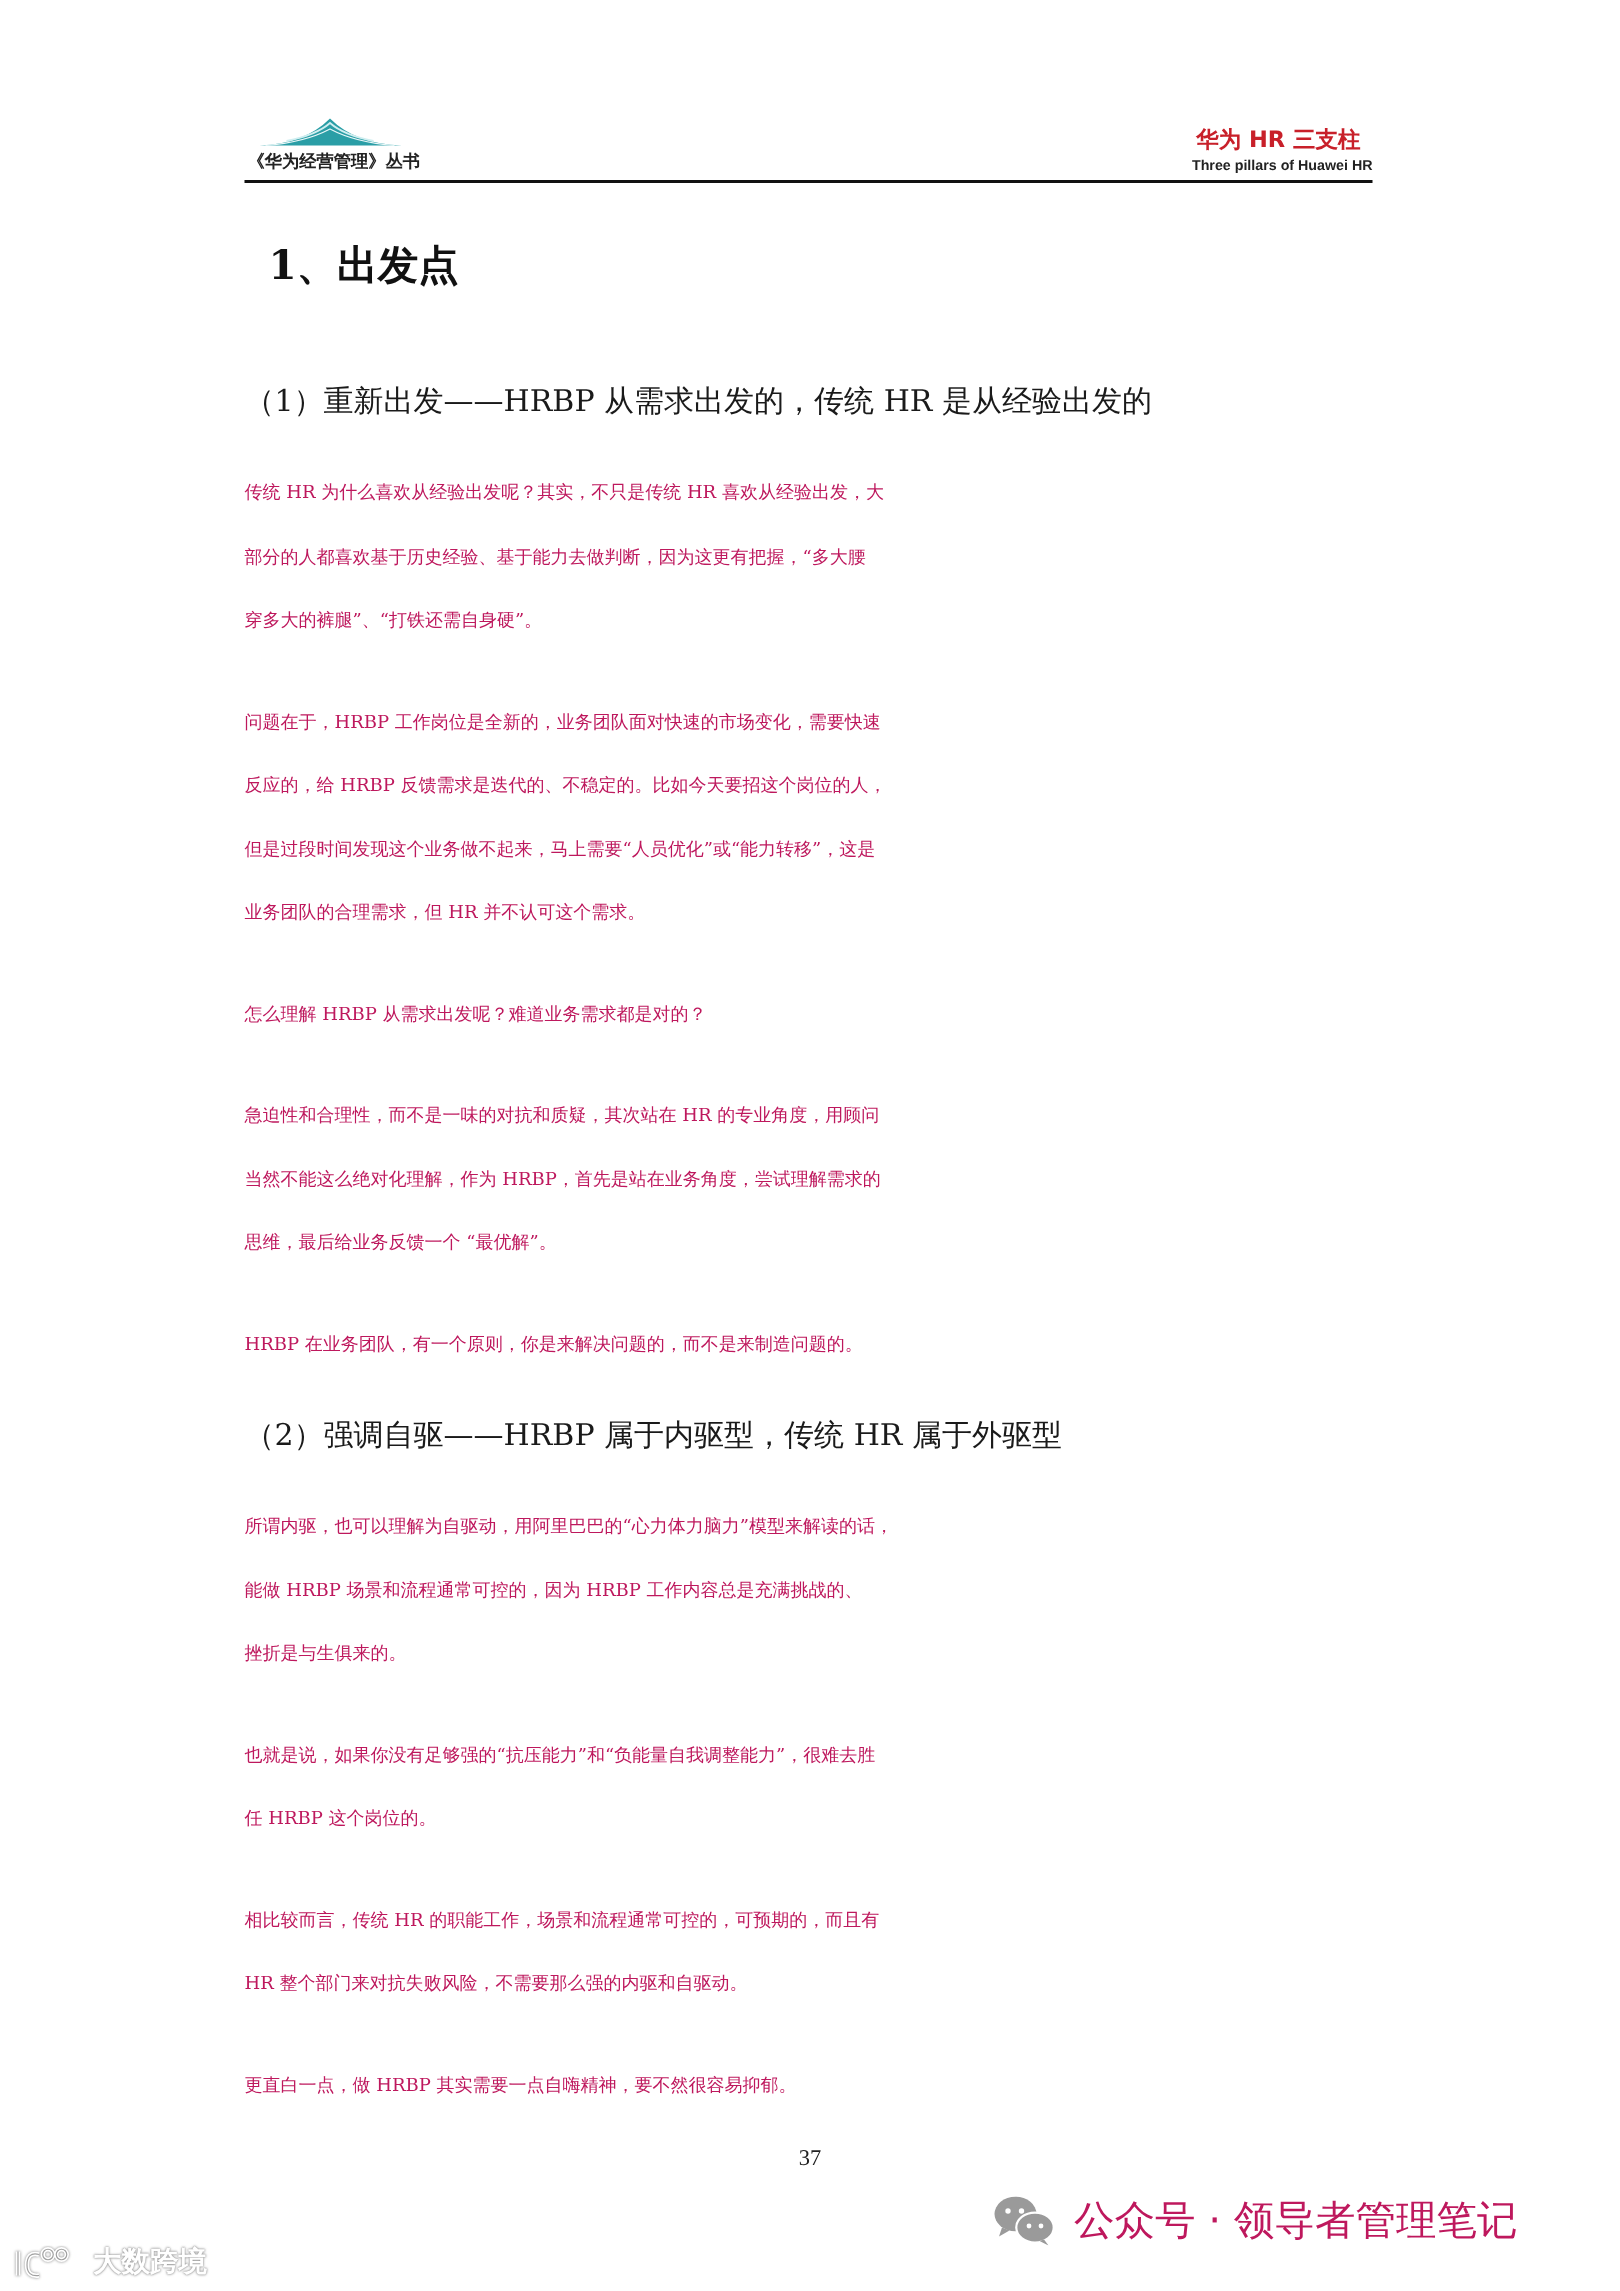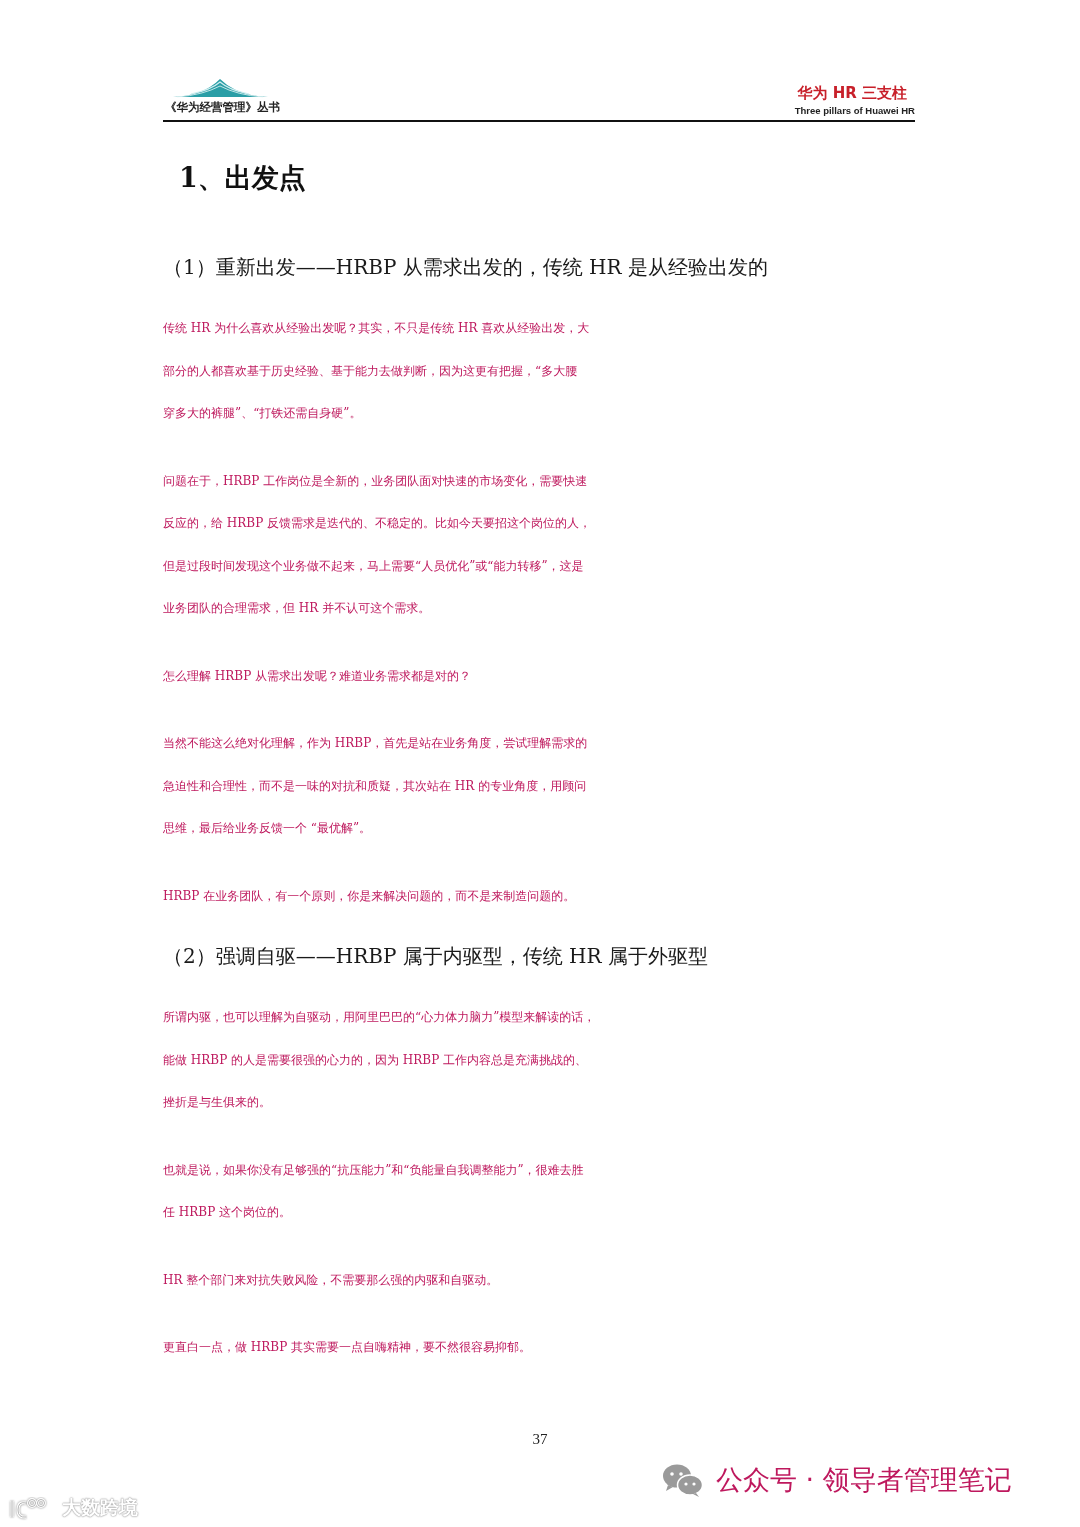--- a/index.html
+++ b/index.html
@@ -175,48 +175,49 @@
     <span class="line">业务团队的合理需求，但 HR 并不认可这个需求。</span>
   </div>
 
   <div style="height: 25px;"></div>
   <div class="para">
     <span class="line">怎么理解 HRBP 从需求出发呢？难道业务需求都是对的？</span>
   </div>
 
   <div style="height: 25px;"></div>
   <div class="para">
+    <span class="line">急迫性和合理性，而不是一味的对抗和质疑，其次站在 HR 的专业角度，用顾问</span>
     <span class="line">当然不能这么绝对化理解，作为 HRBP，首先是站在业务角度，尝试理解需求的</span>
-    <span class="line">急迫性和合理性，而不是一味的对抗和质疑，其次站在 HR 的专业角度，用顾问</span>
     <span class="line">思维，最后给业务反馈一个 “最优解”。</span>
   </div>
 
   <div style="height: 25px;"></div>
   <div class="para">
     <span class="line">HRBP 在业务团队，有一个原则，你是来解决问题的，而不是来制造问题的。</span>
   </div>
 
   <div style="height: 25px;"></div>
   <p class="subheading">（2）强调自驱——HRBP 属于内驱型，传统 HR 属于外驱型</p>
 
   <div style="height: 26px;"></div>
   <div class="para">
     <span class="line">所谓内驱，也可以理解为自驱动，用阿里巴巴的“心力体力脑力”模型来解读的话，</span>
-    <span class="line">能做 HRBP 的人是需要很强的心力的，因为 HRBP 工作内容总是充满挑战的、</span>
+    <span class="line">能做 HRBP 场景和流程通常可控的，因为 HRBP 工作内容总是充满挑战的、</span>
     <span class="line">挫折是与生俱来的。</span>
   </div>
 
   <div style="height: 25px;"></div>
   <div class="para">
     <span class="line">也就是说，如果你没有足够强的“抗压能力”和“负能量自我调整能力”，很难去胜</span>
     <span class="line">任 HRBP 这个岗位的。</span>
   </div>
 
   <div style="height: 25px;"></div>
   <div class="para">
+    <span class="line">相比较而言，传统 HR 的职能工作，场景和流程通常可控的，可预期的，而且有</span>
     <span class="line">HR 整个部门来对抗失败风险，不需要那么强的内驱和自驱动。</span>
   </div>
 
   <div style="height: 25px;"></div>
   <div class="para">
     <span class="line">更直白一点，做 HRBP 其实需要一点自嗨精神，要不然很容易抑郁。</span>
   </div>
 </div>
 
 <div class="page-number">37</div>

